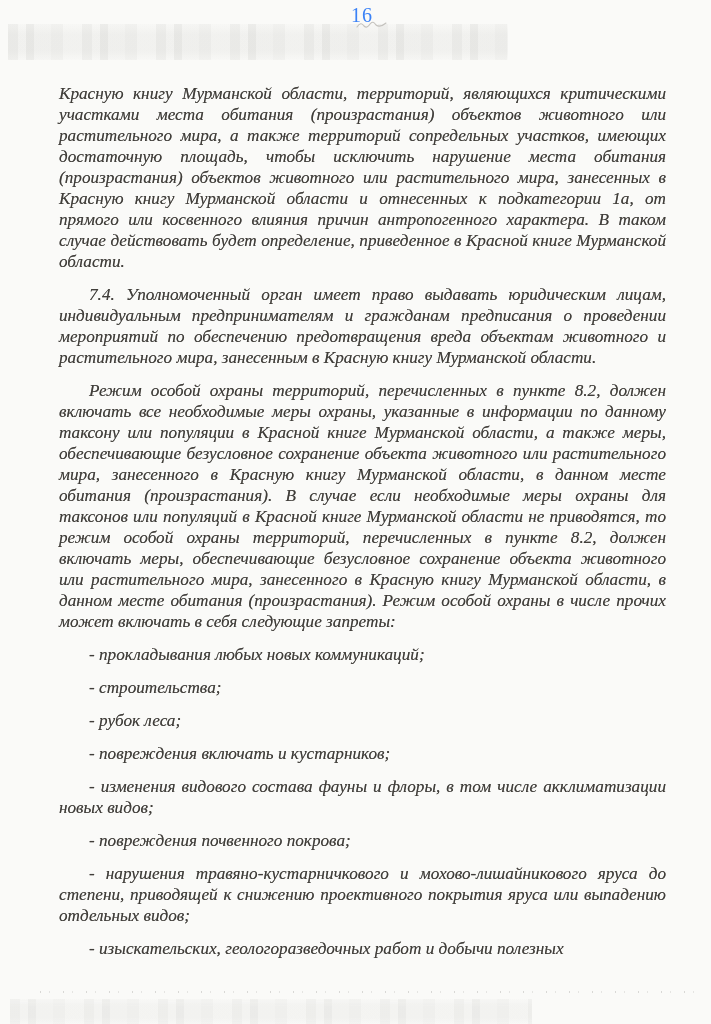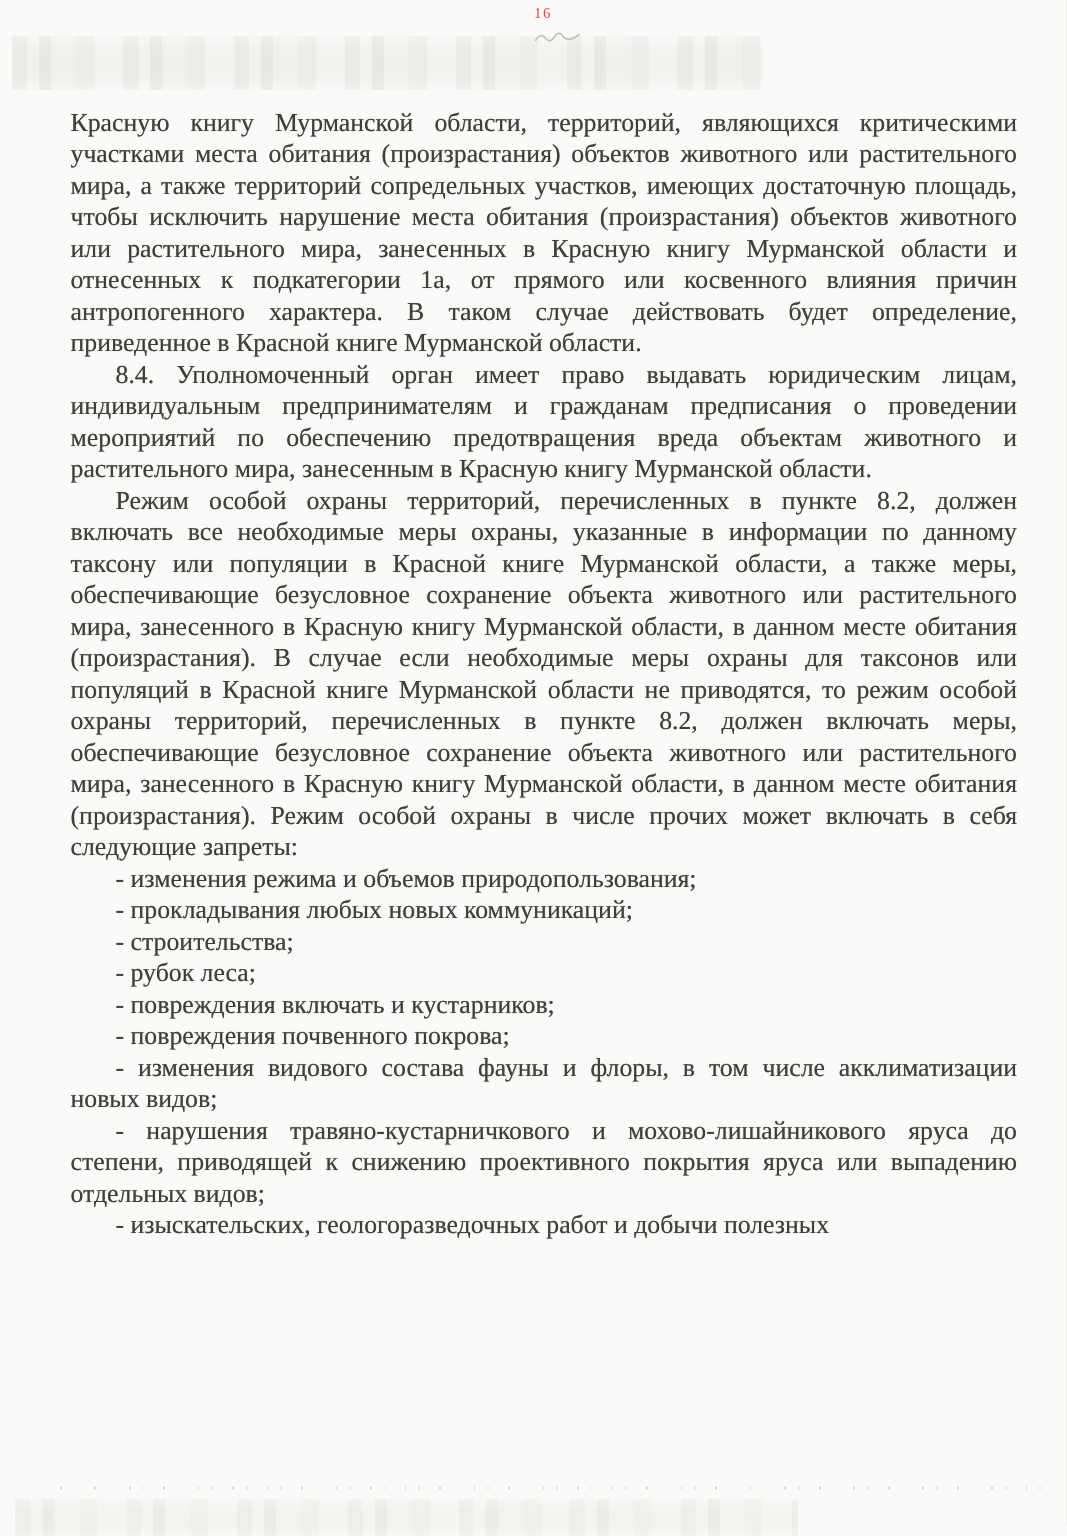--- a/index.html
+++ b/index.html
@@ -60,36 +60,37 @@
     position: absolute;
     left: 356px; top: 19px;
     width: 32px; height: 11px;
     pointer-events: none;
   }
   .page-number {
     position: absolute;
     left: 47px; top: 4px;
     width: 630px;
     text-align: center;
-    font-size: 10px;
+    font-size: 20px;
     letter-spacing: 1px;
-    color: #ef4444;
+    color: #3b82f6;
   }
   .text-block {
     position: absolute;
     left: 47px; top: 71px;
     width: 631px;
     font-size: 17.2px;
     line-height: 21px;
     text-align: justify;
     text-shadow: 0 0 0.45px rgba(64,62,58,0.65);
   }
   .text-block p {
-    margin: 0;
+    margin: 12px;
     text-indent: 30px;
+    font-style: italic;
   }
   .text-block p.continuation {
     text-indent: 0;
   }
 </style>
 </head>
 <body>
 
 <div class="page">
 
@@ -98,26 +99,25 @@
   <div class="speckle-row"></div>
 
   <svg class="pen-squiggle" viewBox="0 0 32 11">
     <path d="M1,8 Q5,2 8,7 Q11,10 14,5 Q17,1 20,6 Q24,9 30,4" fill="none" stroke="#c3c1bc" stroke-width="1.1" stroke-linecap="round"></path>
   </svg>
 
   <div class="page-number">16</div>
 
   <div class="text-block">
     <p class="continuation">Красную книгу Мурманской области, территорий, являющихся критическими участками места обитания (произрастания) объектов животного или растительного мира, а также территорий сопредельных участков, имеющих достаточную площадь, чтобы исключить нарушение места обитания (произрастания) объектов животного или растительного мира, занесенных в Красную книгу Мурманской области и отнесенных к подкатегории 1а, от прямого или косвенного влияния причин антропогенного характера. В таком случае действовать будет определение, приведенное в Красной книге Мурманской области.</p>
-    <p>8.4. Уполномоченный орган имеет право выдавать юридическим лицам, индивидуальным предпринимателям и гражданам предписания о проведении мероприятий по обеспечению предотвращения вреда объектам животного и растительного мира, занесенным в Красную книгу Мурманской области.</p>
+    <p>7.4. Уполномоченный орган имеет право выдавать юридическим лицам, индивидуальным предпринимателям и гражданам предписания о проведении мероприятий по обеспечению предотвращения вреда объектам животного и растительного мира, занесенным в Красную книгу Мурманской области.</p>
     <p>Режим особой охраны территорий, перечисленных в пункте 8.2, должен включать все необходимые меры охраны, указанные в информации по данному таксону или популяции в Красной книге Мурманской области, а также меры, обеспечивающие безусловное сохранение объекта животного или растительного мира, занесенного в Красную книгу Мурманской области, в данном месте обитания (произрастания). В случае если необходимые меры охраны для таксонов или популяций в Красной книге Мурманской области не приводятся, то режим особой охраны территорий, перечисленных в пункте 8.2, должен включать меры, обеспечивающие безусловное сохранение объекта животного или растительного мира, занесенного в Красную книгу Мурманской области, в данном месте обитания (произрастания). Режим особой охраны в числе прочих может включать в себя следующие запреты:</p>
-    <p>- изменения режима и объемов природопользования;</p>
     <p>- прокладывания любых новых коммуникаций;</p>
     <p>- строительства;</p>
     <p>- рубок леса;</p>
     <p>- повреждения включать и кустарников;</p>
+    <p>- изменения видового состава фауны и флоры, в том числе акклиматизации новых видов;</p>
     <p>- повреждения почвенного покрова;</p>
-    <p>- изменения видового состава фауны и флоры, в том числе акклиматизации новых видов;</p>
     <p>- нарушения травяно-кустарничкового и мохово-лишайникового яруса до степени, приводящей к снижению проективного покрытия яруса или выпадению отдельных видов;</p>
     <p>- изыскательских, геологоразведочных работ и добычи полезных</p>
   </div>
 
 </div>
 
 </body></html>

